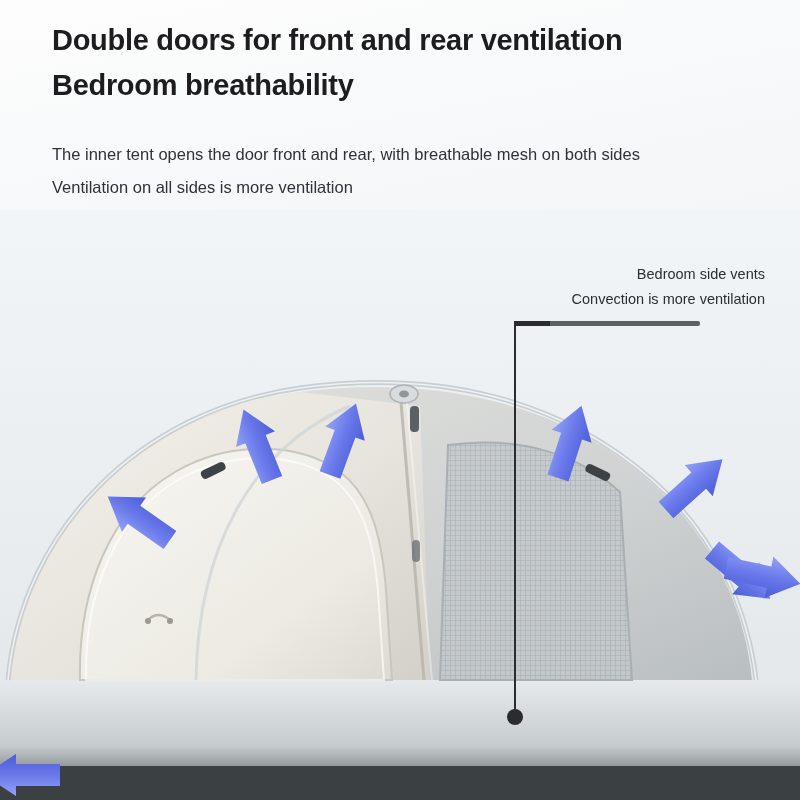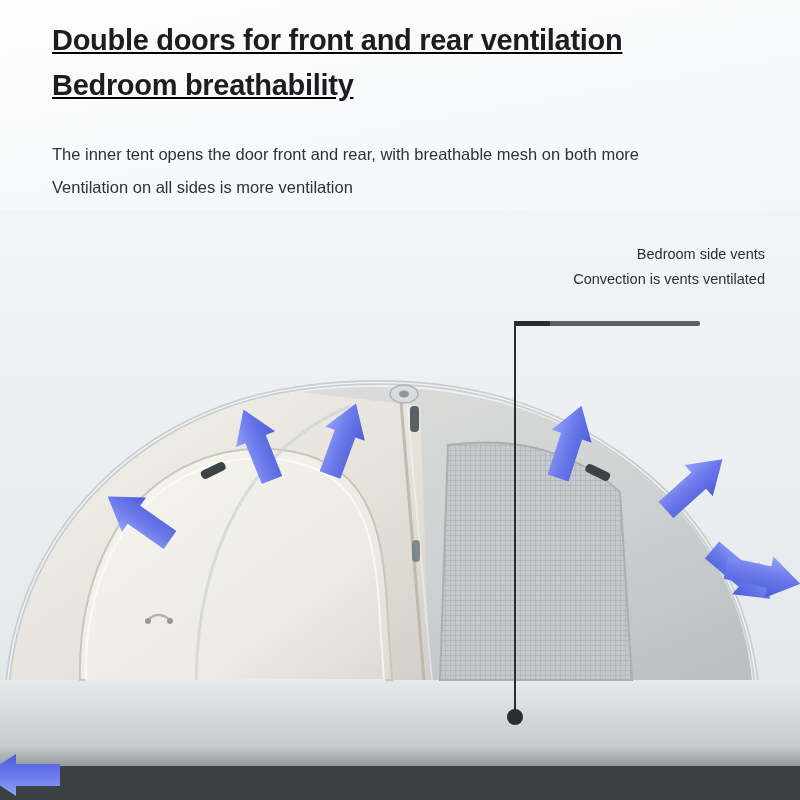--- a/index.html
+++ b/index.html
@@ -20,21 +20,20 @@
     background: linear-gradient(170deg, #fdfdfd 0%, #f4f6f8 35%, #eef1f4 70%, #e9edf1 100%);
     overflow: hidden;
   }
 
   
   .headline-wrap {
     position: absolute;
     left: 52px;
     top: 18px;
     width: 700px;
-    text-decoration: underline;
   }
   .headline {
     font-size: 29px;
     font-weight: bold;
     color: #1d1d1f;
     letter-spacing: -0.3px;
     line-height: 1.55;
     white-space: nowrap;
   }
   .subline-wrap {
@@ -47,21 +46,21 @@
     font-size: 16.5px;
     color: #2f3237;
     line-height: 2.0;
     white-space: nowrap;
   }
 
   
   .callout {
     position: absolute;
     left: 505px;
-    top: 242px;
+    top: 262px;
     width: 260px;
     text-align: right;
   }
   .callout-line {
     font-size: 14.5px;
     color: #2b2e33;
     line-height: 1.72;
     white-space: nowrap;
   }
   .callout-bar {
@@ -224,26 +223,26 @@
       </g>
     </svg>
   </div>
 
   <div class="headline-wrap">
     <div class="headline no-select">Double doors for front and rear ventilation</div>
     <div class="headline no-select">Bedroom breathability</div>
   </div>
 
   <div class="subline-wrap">
-    <div class="subline no-select">The inner tent opens the door front and rear, with breathable mesh on both more</div>
+    <div class="subline no-select">The inner tent opens the door front and rear, with breathable mesh on both sides</div>
     <div class="subline no-select">Ventilation on all sides is more ventilation</div>
   </div>
 
   <div class="callout">
     <div class="callout-line no-select">Bedroom side vents</div>
-    <div class="callout-line no-select">Convection is vents ventilated</div>
+    <div class="callout-line no-select">Convection is more ventilation</div>
   </div>
   <div class="callout-bar"></div>
   <div class="callout-elbow"></div>
   <div class="callout-stem"></div>
   <div class="callout-dot"></div>
 
 </div>
 
 </body></html>

